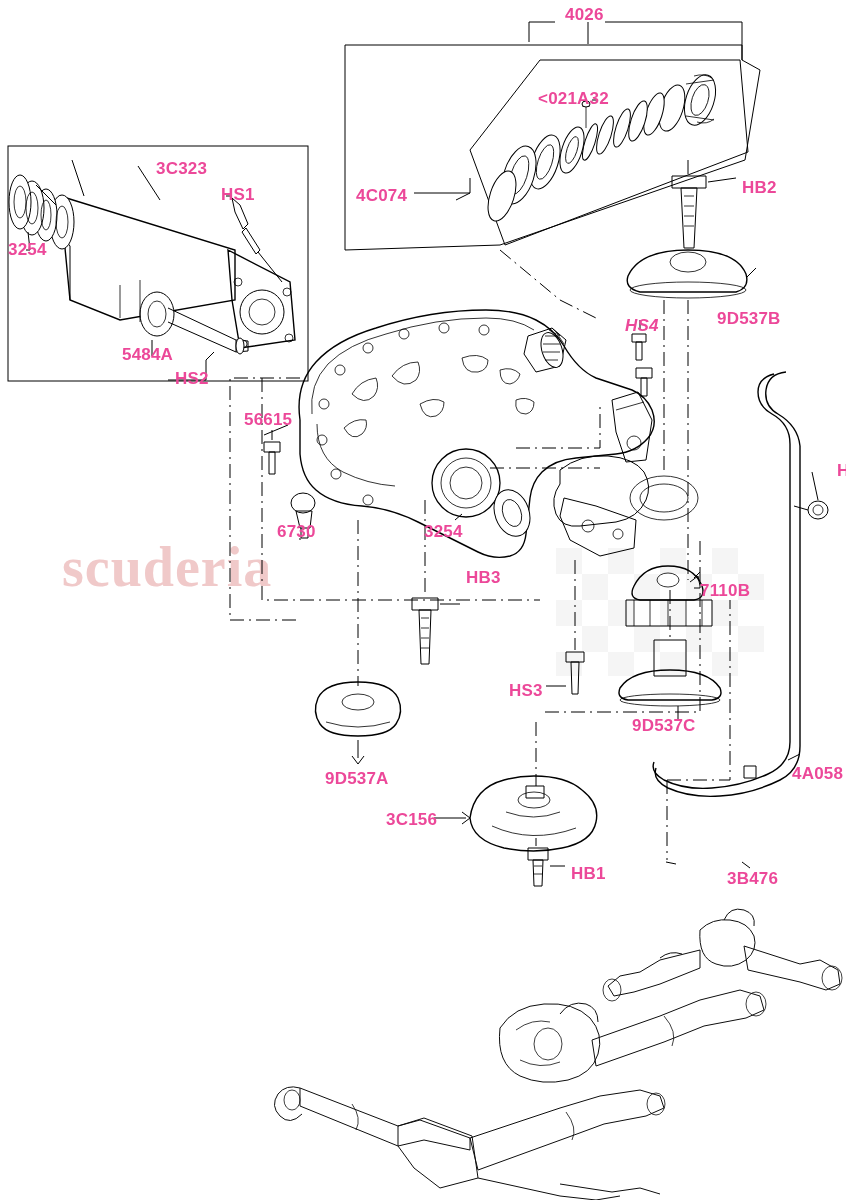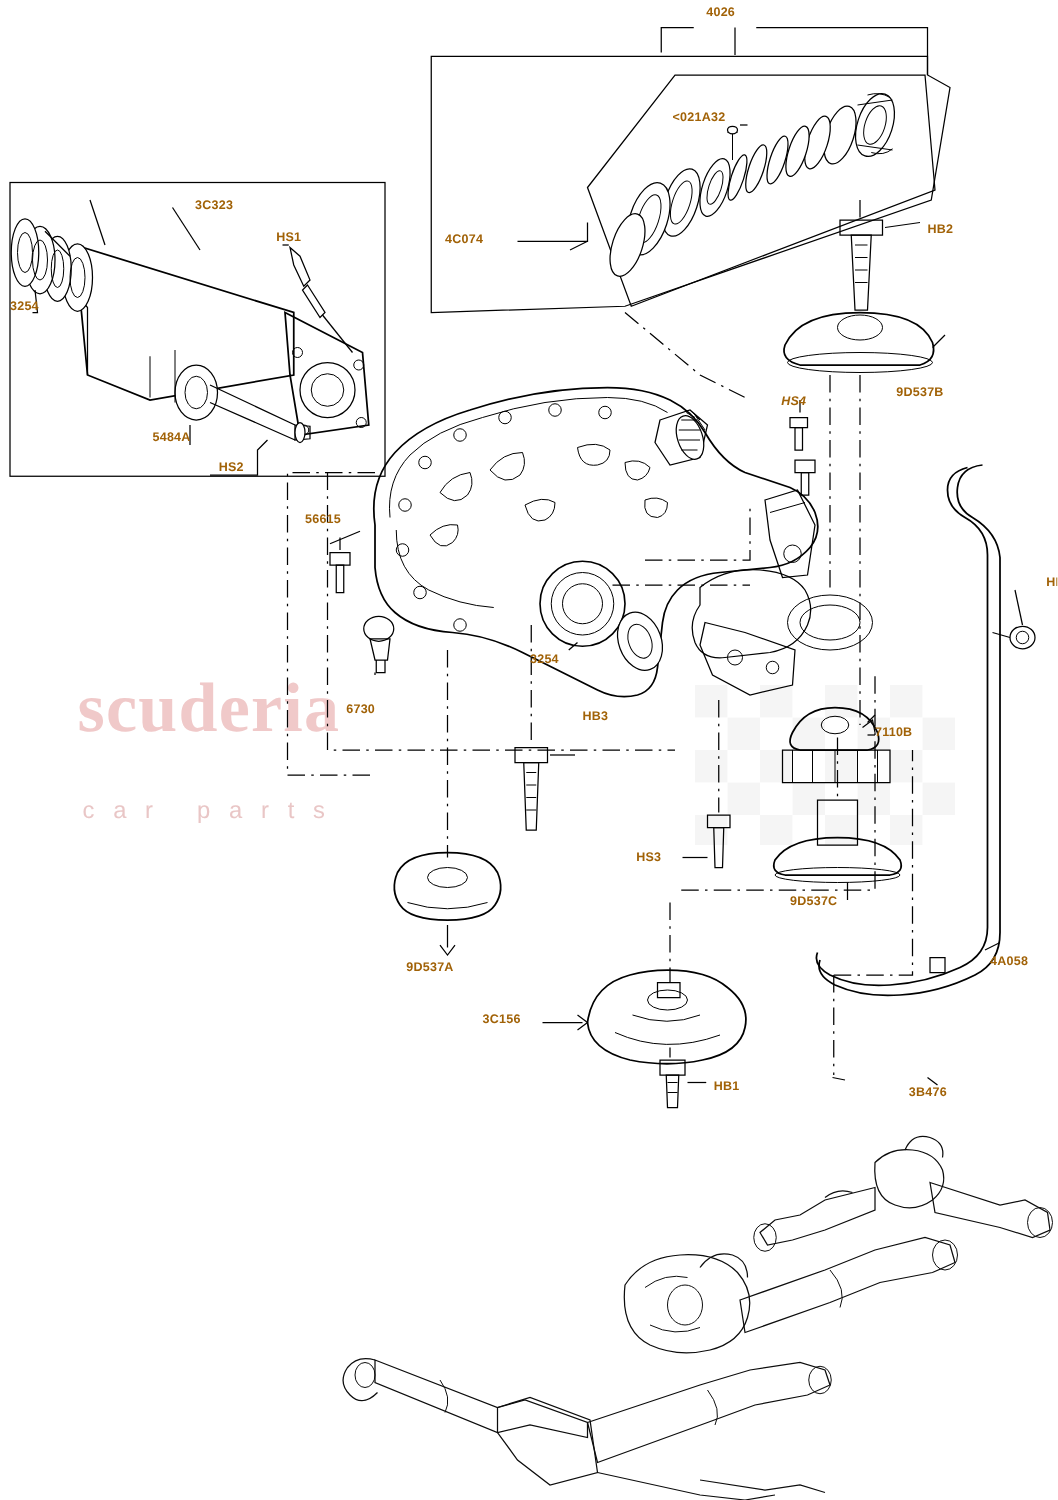--- a/index.html
+++ b/index.html
@@ -17,23 +17,23 @@
   }
   #diagram-svg {
     position: absolute;
     left: 0;
     top: 0;
     width: 846px;
     height: 1200px;
   }
   .label {
     position: absolute;
-    color: #a16207;
+    color: #ec4899;
     font-family: "Liberation Sans", sans-serif;
-    font-size: 10px;
+    font-size: 17px;
     font-weight: 700;
     white-space: nowrap;
     letter-spacing: 0.2px;
   }
   .watermark {
     position: absolute;
     pointer-events: none;
     user-select: none;
   }
   .wm-main {
@@ -61,21 +61,20 @@
     height: 128px;
     opacity: 0.5;
   }
 </style>
 </head>
 <body>
 
 <div id="page">
 
   <div class="watermark wm-main">scuderia</div>
-  <div class="watermark wm-sub">car parts</div>
   <svg class="watermark wm-flag" viewBox="0 0 210 128">
     <g fill="#ededed">
       <rect x="0" y="0" width="26" height="26"></rect>
         <rect x="52" y="0" width="26" height="26"></rect>
         <rect x="104" y="0" width="26" height="26"></rect>
         <rect x="156" y="0" width="26" height="26"></rect>
       <rect x="26" y="26" width="26" height="26"></rect>
         <rect x="78" y="26" width="26" height="26"></rect>
         <rect x="130" y="26" width="26" height="26"></rect>
         <rect x="182" y="26" width="26" height="26"></rect>
@@ -416,21 +415,21 @@
   <div class="label" style="left:221px; top:185px;">HS1</div>
   <div class="label" style="left:356px; top:186px;">4C074</div>
   <div class="label" style="left:742px; top:178px;">HB2</div>
   <div class="label" style="left:8px; top:240px;">3254</div>
   <div class="label" style="left:717px; top:261px;margin-top:48px;">9D537B</div>
   <div class="label" style="left:122px; top:345px;">5484A</div>
   <div class="label" style="left:175px; top:369px;">HS2</div>
   <div class="label" style="left:625px; top:316px;font-style:italic;">HS4</div>
   <div class="label" style="left:244px; top:410px;">56615</div>
   <div class="label" style="left:801px; top:461px;margin-left:36px;">HN1</div>
-  <div class="label" style="left:277px; top:562px;">6730</div>
+  <div class="label" style="left:277px; top:522px;">6730</div>
   <div class="label" style="left:424px; top:522px;">3254</div>
   <div class="label" style="left:700px; top:581px;">7110B</div>
   <div class="label" style="left:466px; top:568px;">HB3</div>
   <div class="label" style="left:509px; top:681px;">HS3</div>
   <div class="label" style="left:632px; top:716px;">9D537C</div>
   <div class="label" style="left:325px; top:769px;">9D537A</div>
   <div class="label" style="left:792px; top:764px;">4A058</div>
   <div class="label" style="left:386px; top:810px;">3C156</div>
   <div class="label" style="left:571px; top:864px;">HB1</div>
   <div class="label" style="left:727px; top:869px;">3B476</div>

